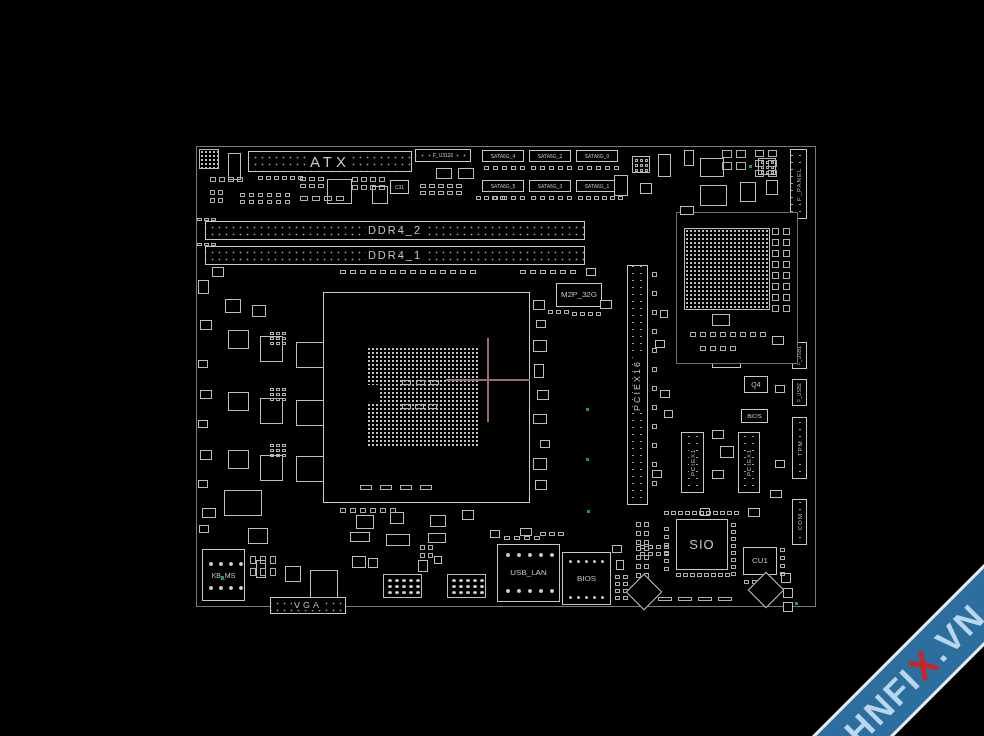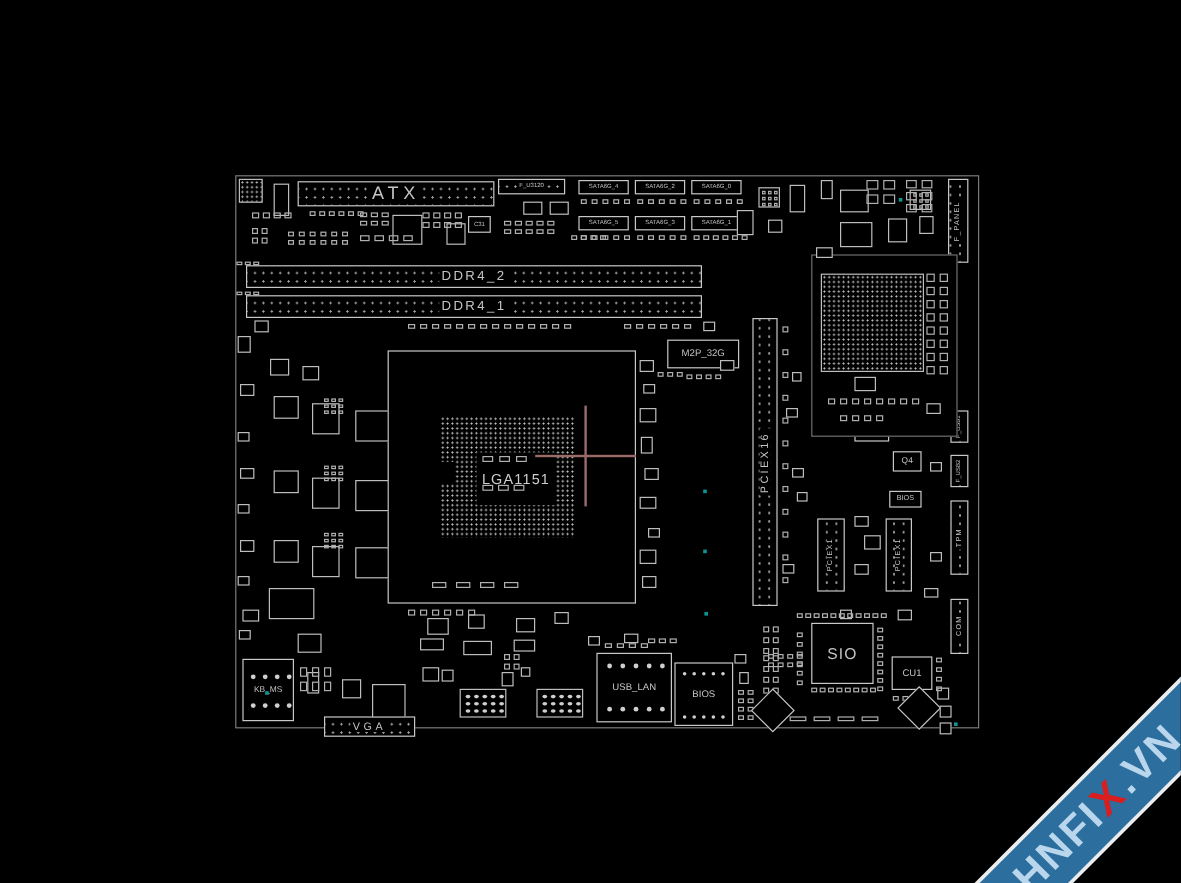--- a/index.html
+++ b/index.html
@@ -53,23 +53,20 @@
 </head>
 <body>
 
 <div id="stage">
   <div class="board"></div>
 
   <div class="socket">
     <div class="pingrid">
       <div class="notch"></div>
     </div>
-    <div class="sock-center">
-      <span>LGA1151</span>
-    </div>
   </div>
 
   <div id="gen">
       <div class="comp dots-h" style="left: 248px; top: 151px; width: 164px; height: 21px; font-size: 15px;">
         <span class="lab" style="letter-spacing: 4px;">ATX</span>
       </div>
       <div class="comp dots-h" style="left: 415px; top: 149px; width: 56px; height: 13px; font-size: 5px;">
         <span class="lab">F_U3120</span>
       </div>
       <div class="comp" style="left: 482px; top: 150px; width: 42px; height: 12px; font-size: 5px;">
@@ -89,21 +86,21 @@
       </div>
       <div class="comp" style="left: 576px; top: 180px; width: 42px; height: 12px; font-size: 5px;">
         <span class="lab">SATA6G_1</span>
       </div>
       <div class="comp dots-h" style="left: 205px; top: 221px; width: 380px; height: 19px; font-size: 11px;">
         <span class="lab" style="letter-spacing: 2px;">DDR4_2</span>
       </div>
       <div class="comp dots-h" style="left: 205px; top: 246px; width: 380px; height: 19px; font-size: 11px;">
         <span class="lab" style="letter-spacing: 2px;">DDR4_1</span>
       </div>
-      <div class="comp" style="left: 556px; top: 283px; width: 60px; height: 24px; font-size: 8px;">
+      <div class="comp" style="left: 556px; top: 283px; width: 46px; height: 24px; font-size: 8px;">
         <span class="lab">M2P_32G</span>
       </div>
       <div class="comp dots-v vert" style="left: 627px; top: 265px; width: 21px; height: 240px; font-size: 9px;">
         <span class="lab" style="letter-spacing: 2px;">PCIEX16</span>
       </div>
       <div class="comp dots-v vert" style="left: 681px; top: 432px; width: 23px; height: 61px; font-size: 6px;">
         <span class="lab" style="letter-spacing: 1px;">PCIEX1</span>
       </div>
       <div class="comp dots-v vert" style="left: 738px; top: 432px; width: 22px; height: 61px; font-size: 6px;">
         <span class="lab" style="letter-spacing: 1px;">PCIEX1</span>

